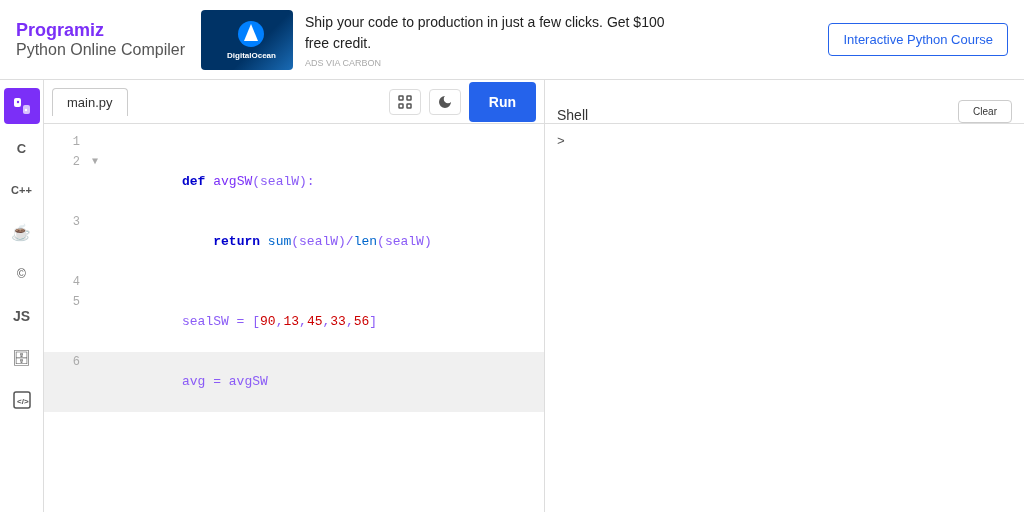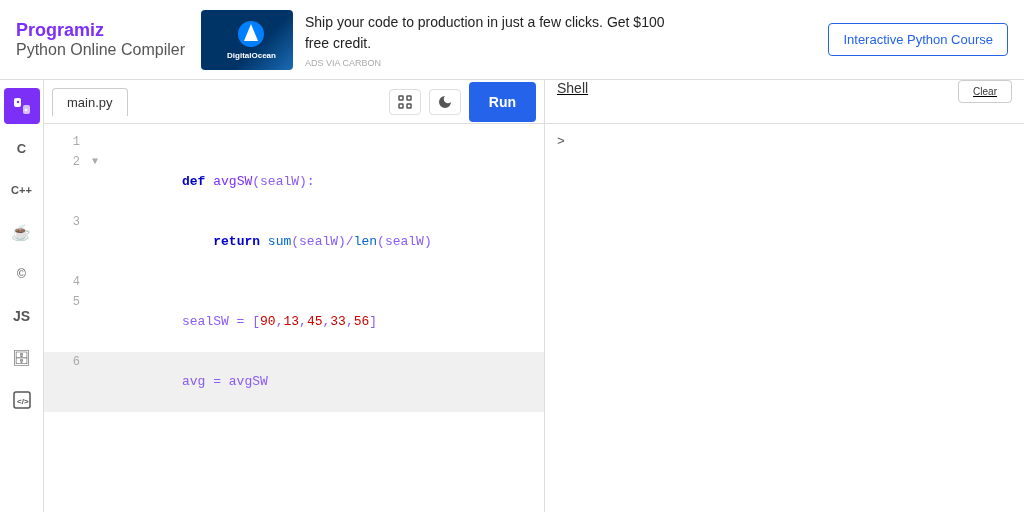--- a/index.html
+++ b/index.html
@@ -186,25 +186,24 @@
     
     #shell-area {
       width: 480px;
       display: flex;
       flex-direction: column;
       border-left: 1px solid #ddd;
       background: #fff;
     }
     #shell-toolbar {
       display: flex;
-      align-items: flex-start;
+      align-items: flex-end;
       border-bottom: 1px solid #ddd;
       padding: 0 12px;
       height: 44px;
-      text-decoration: underline;
     }
     #shell-label {
       font-size: 14px;
       color: #333;
       flex: 1;
     }
     #clear-btn {
       background: none;
       border: 1px solid #ccc;
       border-radius: 4px;

